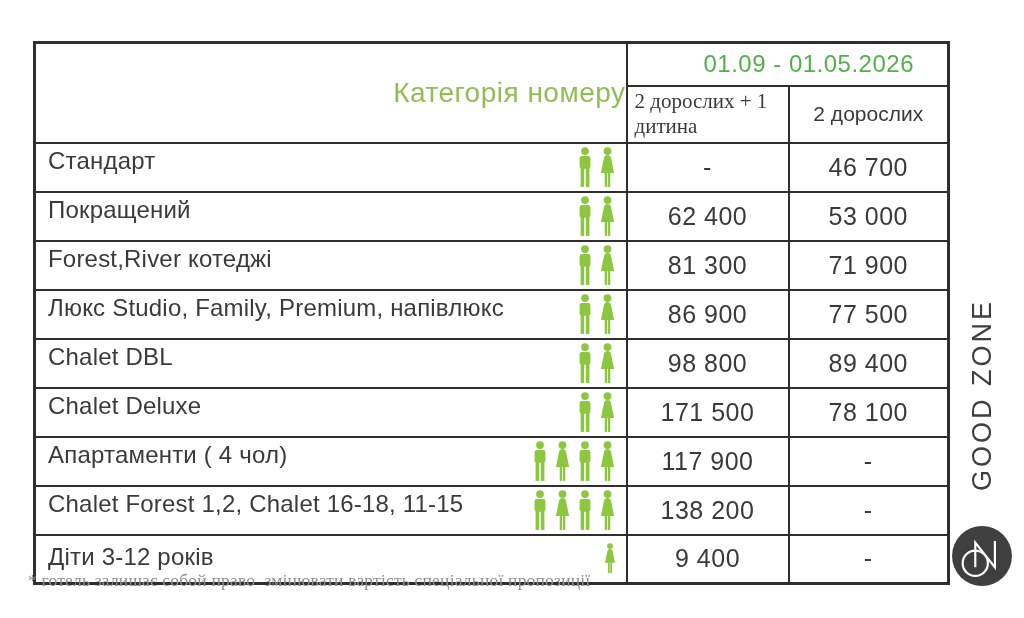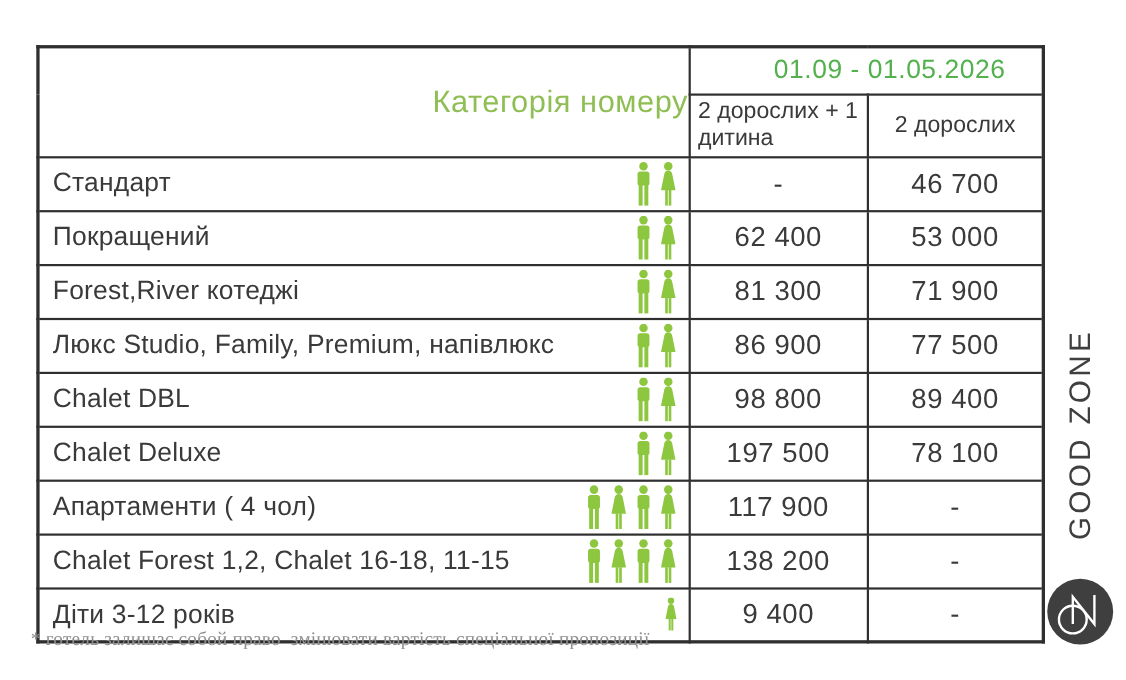--- a/index.html
+++ b/index.html
@@ -28,28 +28,28 @@
   tr.hdr-cols{height:57px;}
   tr.data-row{height:49px;}
 
   th.cat-hdr{
     color:var(--green-cat);font-size:28px;text-align:right;letter-spacing:.5px;
   }
   th.season-hdr{
     color:var(--green-date);font-size:24px;text-align:center;letter-spacing:.5px;padding-left:43px;
   }
   th.col-hdr{font-size:21px;line-height:1.18;}
-  th.col-hdr.left{text-align:left;padding:2px 2px 2px 7px;}
+  th.col-hdr.left{text-align:left;padding:2px 2px 2px 7px;font-family:Liberation Serif, serif;}
   th.col-hdr.center{text-align:center;padding:2px;}
 
   td.cat-cell{
     padding:2px 8px 2px 12px;
     font-size:24px;letter-spacing:.2px;
   }
-  .cat-inner{display:flex;align-items:center;justify-content:space-between;gap:6px;}
+  .cat-inner{display:flex;align-items:flex-start;justify-content:space-between;gap:6px;}
   .row-label{white-space:nowrap;overflow:hidden;}
   .icons{display:flex;align-items:center;gap:3px;flex:none;}
   .fig{height:41px;width:18px;fill:var(--green-icon);display:block;}
   .fig-woman{width:21px;}
   .fig-child{height:31px;width:16px;}
   td.price{font-size:25px;text-align:center;letter-spacing:.5px;}
 
   .footnote{
     position:absolute;left:28px;top:570px;width:700px;
     color:var(--note);font-size:17.5px;letter-spacing:.2px;white-space:pre;font-family:Liberation Serif, serif;
@@ -200,21 +200,21 @@
           <span class="icons">
                 <svg class="fig fig-man" viewBox="0 0 24 56">
                   <use href="#sym-man"></use>
                 </svg>
                 <svg class="fig fig-woman" viewBox="0 0 24 56">
                   <use href="#sym-woman"></use>
                 </svg>
               </span>
         </span>
       </td>
-      <td class="price">197 500</td>
+      <td class="price">171 500</td>
       <td class="price">78 100</td>
     </tr>
 
     <tr class="data-row">
       <td class="cat-cell">
         <span class="cat-inner">
           <span class="row-label">Апартаменти ( 4 чол)</span>
           <span class="icons">
                 <svg class="fig fig-man" viewBox="0 0 24 56">
                   <use href="#sym-man"></use>

